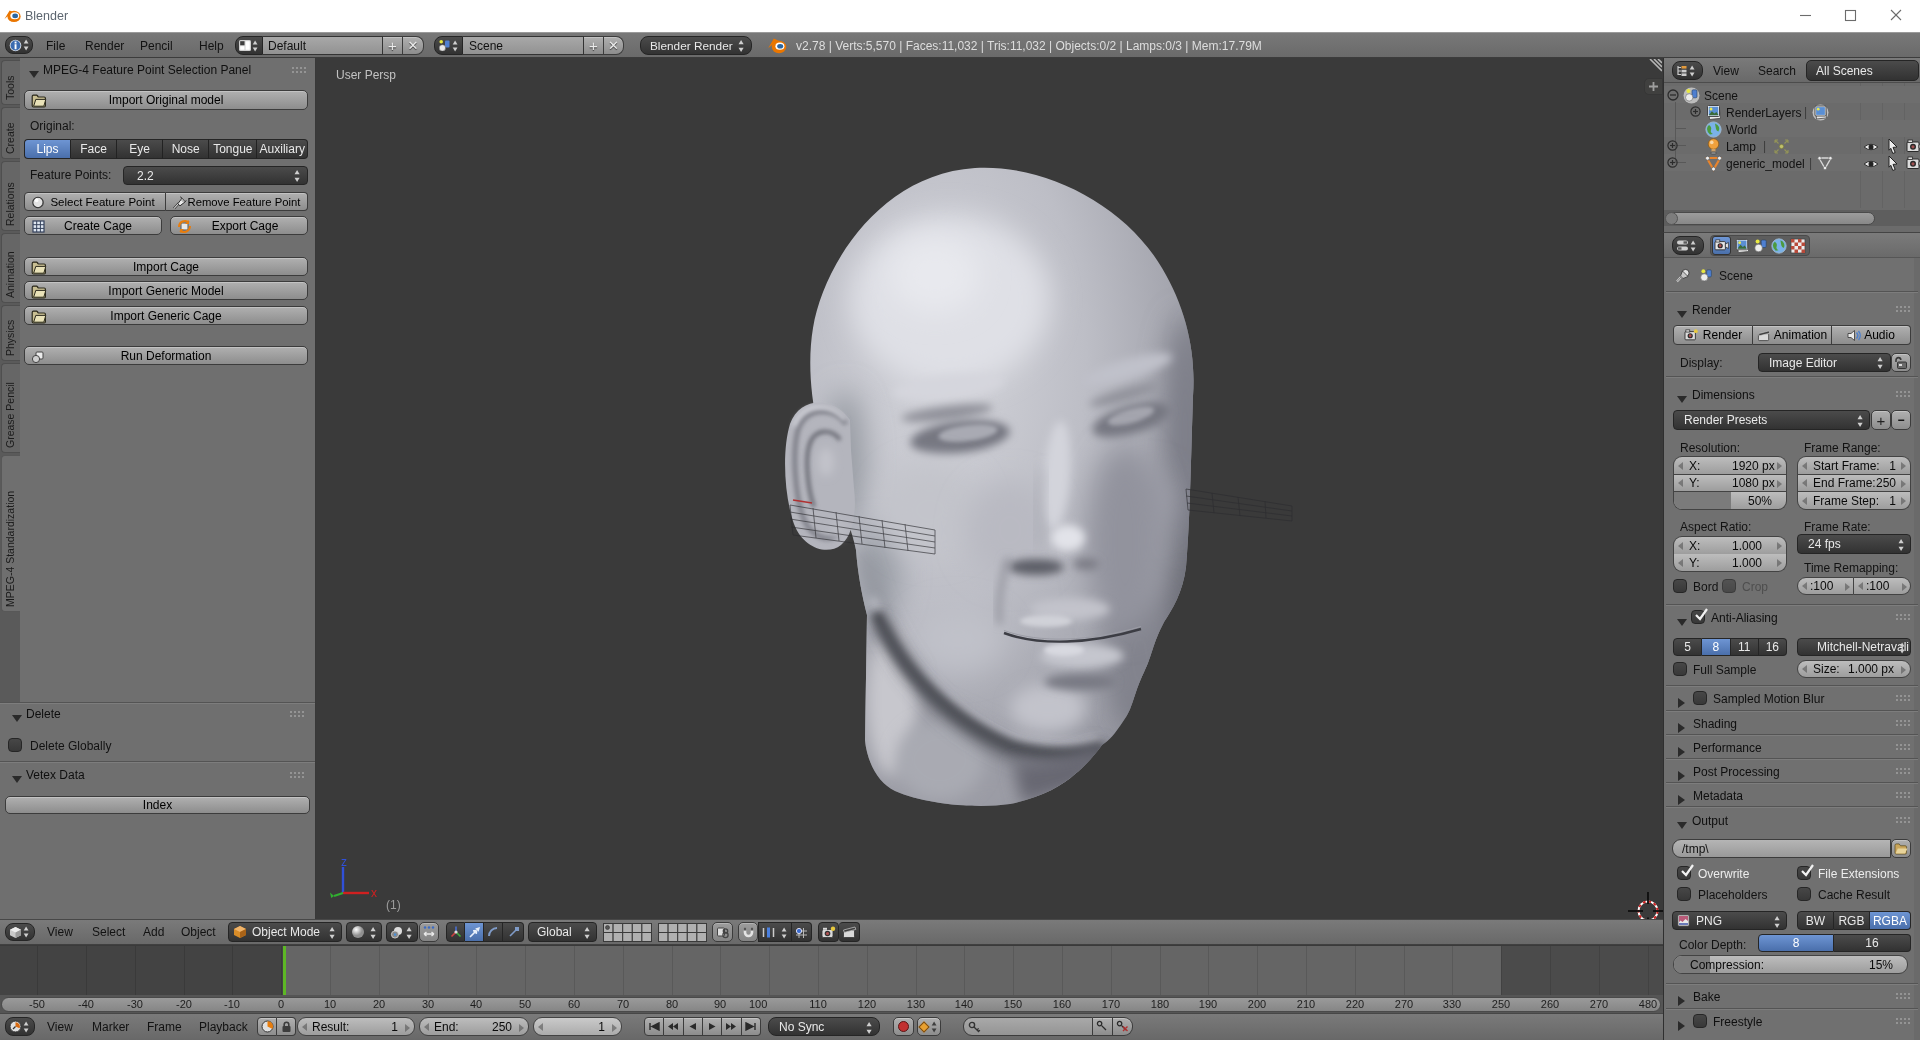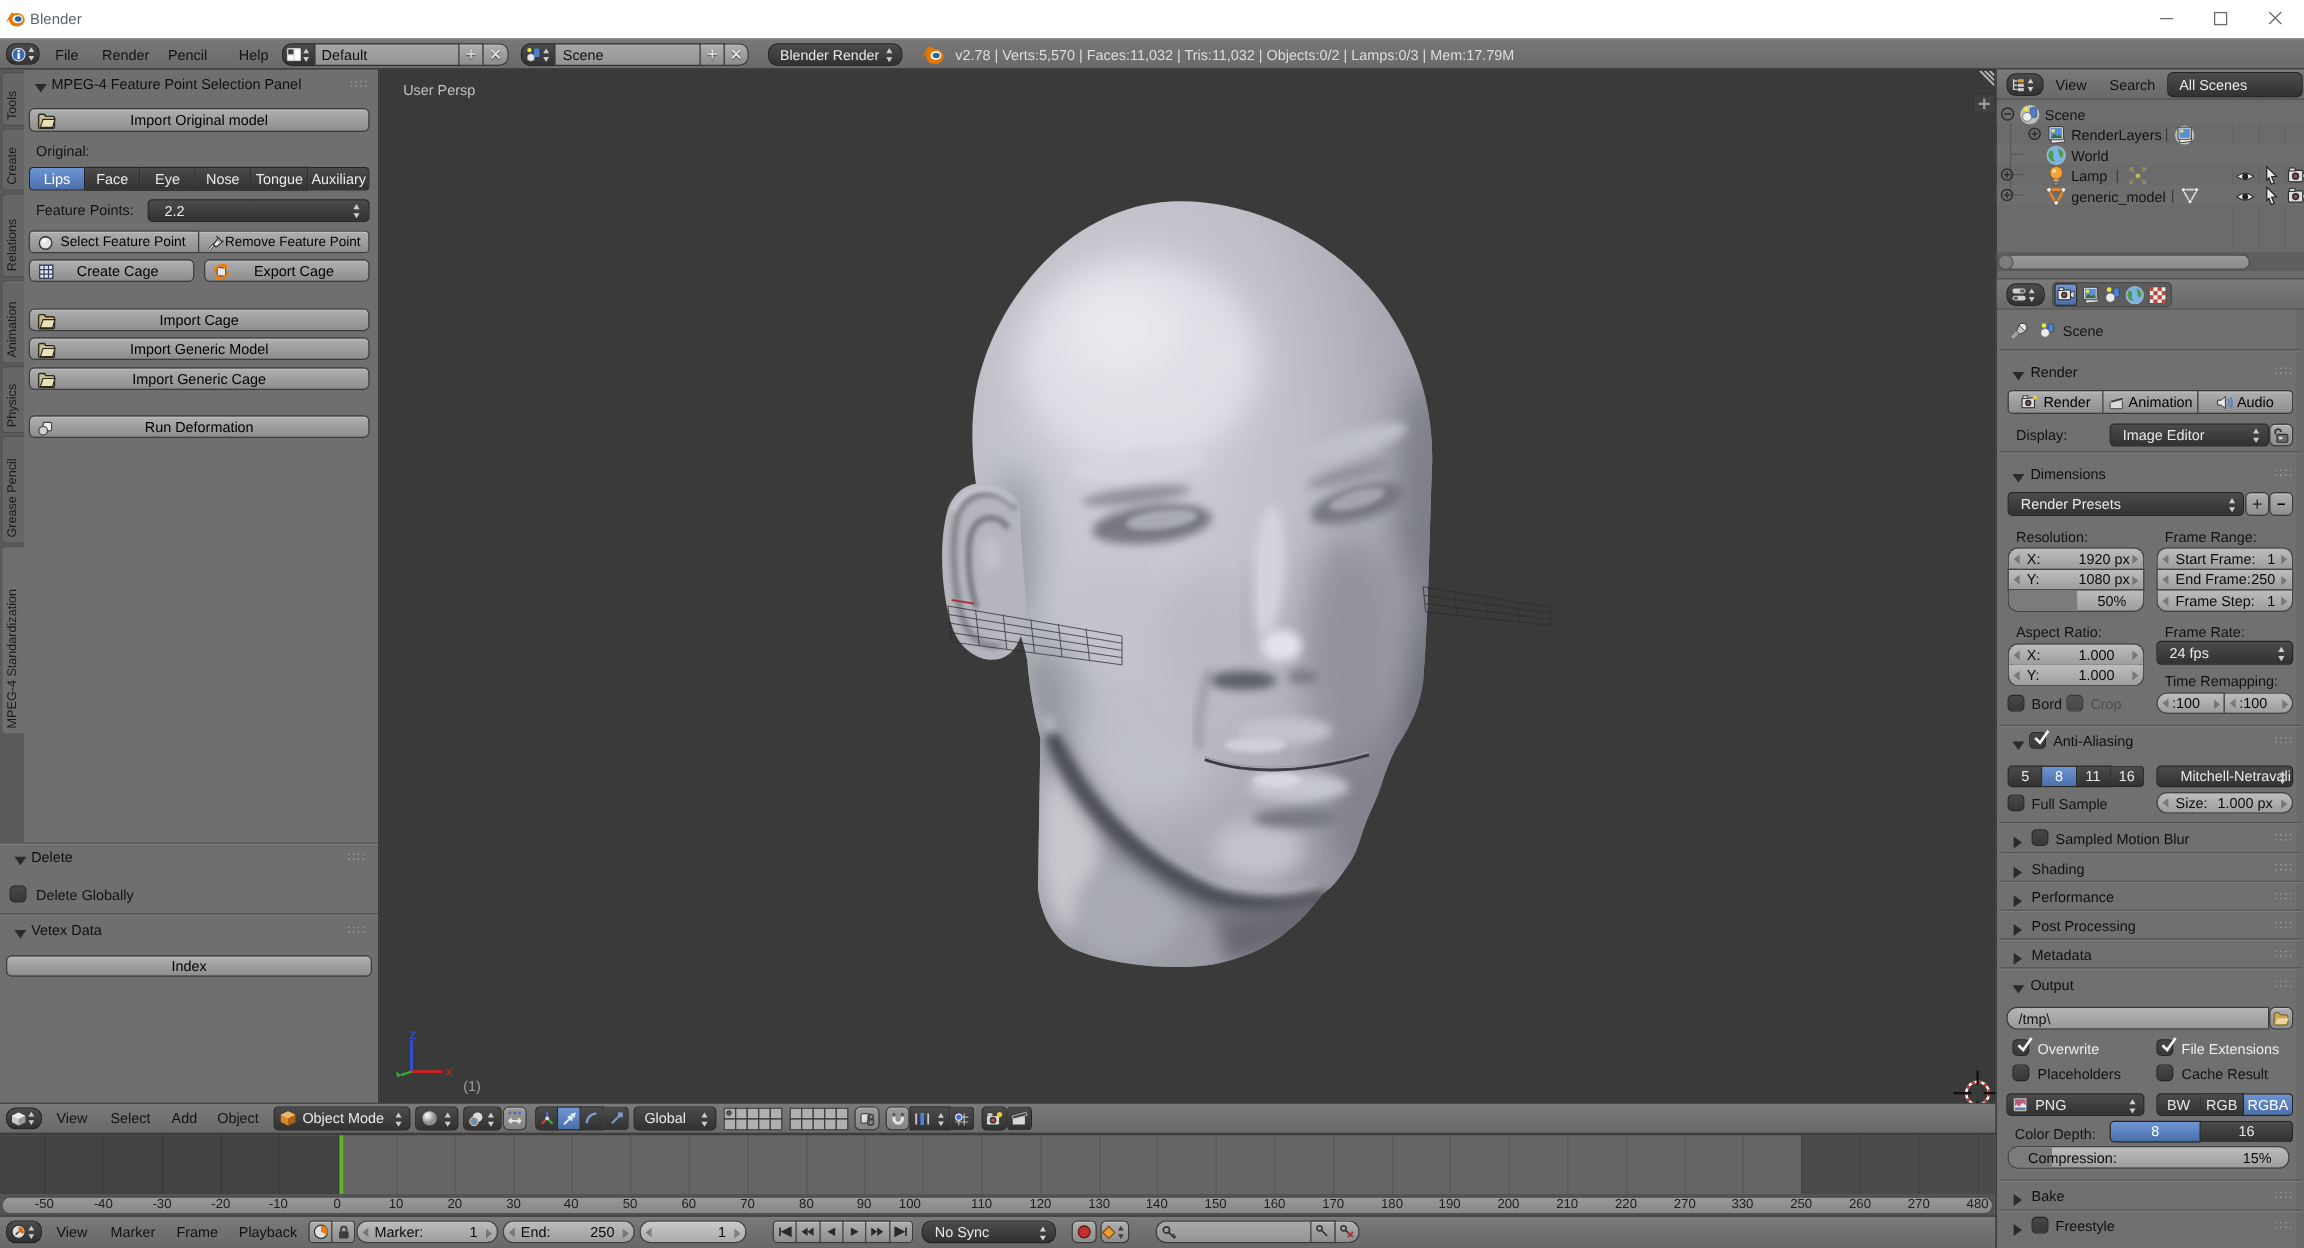--- a/index.html
+++ b/index.html
@@ -686,21 +686,21 @@
     </svg>
   </div>
   <div class="btn" style="left:277px;top:3px;width:19px;height:19px;border-radius:0 4px 4px 0;border-left:none;">
     <svg width="11" height="12" viewBox="0 0 11 12">
       <rect x="1.5" y="5" width="8" height="6" rx="1" fill="#3d3d3d"></rect>
       <path d="M3.2 5 v-1.5 a2.3 2.3 0 0 1 4.6 0 v1.5" fill="none" stroke="#3d3d3d" stroke-width="1.6"></path>
     </svg>
   </div>
   <div class="num" style="left:297px;top:3px;width:118px;height:19px;">
       <span class="larr" style="margin-left:4px"></span>
-      <span style="margin-left:5px">Marker:</span>
+      <span style="margin-left:5px">Result:</span>
       <span style="position:absolute;right:16px">1</span>
       <span class="rarr" style="position:absolute;right:4px;top:6px"></span>
     </div>
   <div class="num" style="left:419px;top:3px;width:110px;height:19px;">
       <span class="larr" style="margin-left:4px"></span>
       <span style="margin-left:5px">End:</span>
       <span style="position:absolute;right:16px">250</span>
       <span class="rarr" style="position:absolute;right:4px;top:6px"></span>
     </div>
   <div class="num" style="left:533px;top:3px;width:89px;height:19px;background:linear-gradient(#cacaca,#ababab);">

